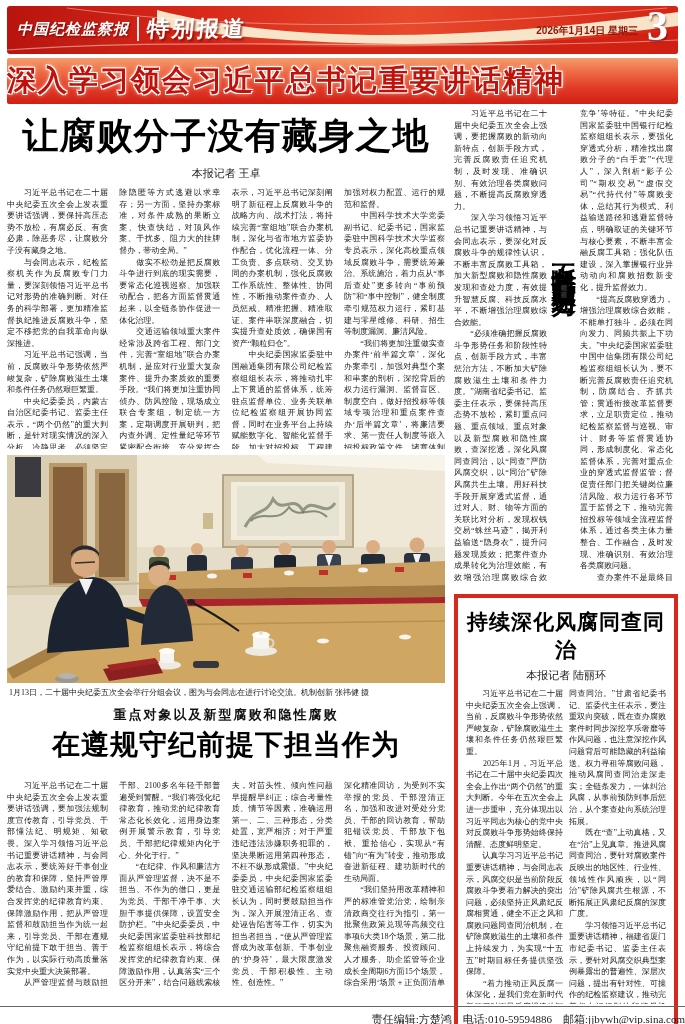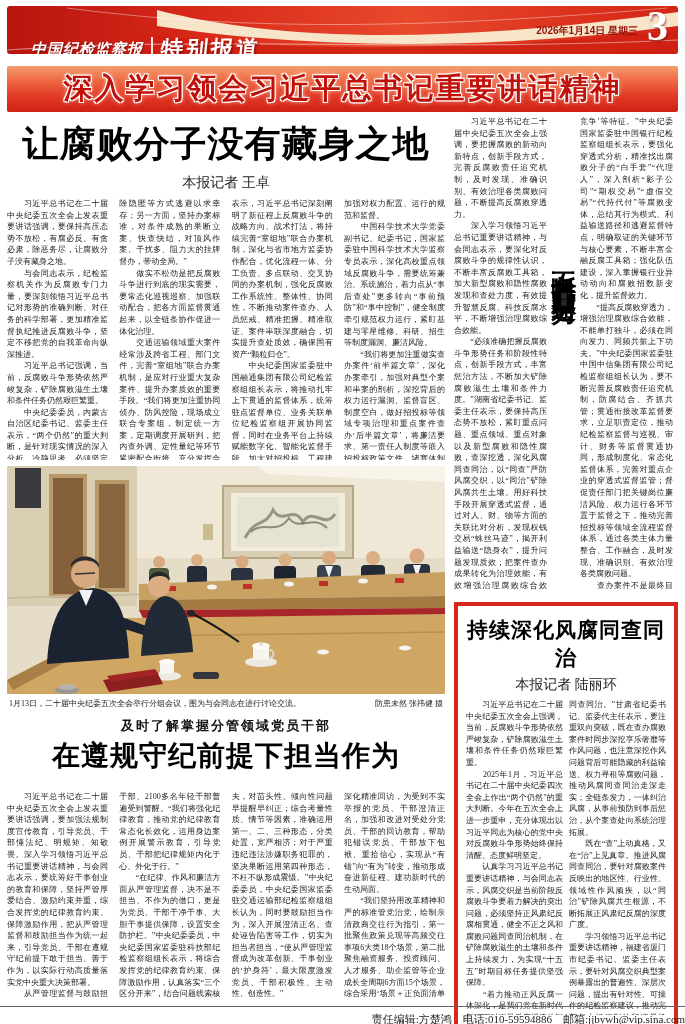--- a/index.html
+++ b/index.html
@@ -4,60 +4,60 @@
 <style>
   html,body{margin:0;padding:0;}
   body{width:685px;height:1024px;background:#fff;overflow:hidden;
        font-family:"Liberation Serif",serif;color:#111;}
   .page{position:relative;width:685px;height:1024px;background:#fff;}
 
   
   .masthead{position:relative;height:48px;margin:6px 7px 0;border-radius:3px;overflow:hidden;
             background:linear-gradient(90deg,#b8150e 0%,#d92a1a 30%,#e84a2c 60%,#d42415 100%);}
   .masthead svg{position:absolute;left:0;top:0;}
-  .mast-left{position:absolute;left:24px;top:8px;display:flex;align-items:center;gap:8px;z-index:2;margin-top:20px;}
+  .mast-left{position:absolute;left:10px;top:8px;display:flex;align-items:center;gap:8px;z-index:2;}
   .logo{color:#fff;font-size:15px;font-weight:bold;font-style:italic;letter-spacing:1px;
         text-shadow:1px 1px 2px rgba(90,0,0,.7);}
   .mast-bar{width:2px;height:24px;background:#fff;opacity:.9;}
   .section-name{color:#fff;font-size:22px;font-weight:bold;letter-spacing:3px;transform:skewX(-6deg);
         font-family:"Liberation Sans",sans-serif;text-shadow:2px 2px 2px rgba(120,10,0,.7);}
   .mast-date{position:absolute;right:40px;top:18px;font-size:10px;font-weight:bold;color:#8f1309;z-index:2;
         font-family:"Liberation Sans",sans-serif;}
   .page-number{position:absolute;right:10px;top:-4px;font-size:42px;font-weight:bold;color:#fff;z-index:2;
         text-shadow:1px 2px 2px rgba(100,0,0,.5);}
 
   
-  .banner{margin:12px 7px 0;height:46px;display:flex;align-items:center;justify-content:center;
+  .banner{margin:4px 7px 0;height:46px;display:flex;align-items:center;
           background:linear-gradient(180deg,#f49d6e 0%,#ef6b44 30%,#e23a26 65%,#cf2014 100%);
           border-radius:2px;}
   .banner span{font-size:29px;font-weight:bold;letter-spacing:2px;color:#c0110a;
      text-shadow:-1px -1px 0 #fff,1px -1px 0 #fff,-1px 1px 0 #fff,1px 1px 0 #fff,0 0 5px #ffe9d5;}
 
   
   .content{display:flex;gap:9px;padding:4px 7px 0;}
   .left-region{width:438px;}
   .right-region{width:225px;}
 
   h1{font-family:"Liberation Sans",sans-serif;font-size:36px;font-weight:bold;margin:4px 0 0;
      text-align:center;letter-spacing:1px;color:#000;}
   h2{font-family:"Liberation Sans",sans-serif;font-size:28px;font-weight:bold;margin:2px 0 16px;
      text-align:center;letter-spacing:1px;color:#000;}
-  .byline{font-size:14px;text-align:center;margin:5px 0 6px;color:#222;}
+  .byline{font-size:11px;text-align:center;margin:5px 0 6px;color:#222;}
   .kicker{font-size:13px;font-weight:bold;text-align:center;margin-top:8px;letter-spacing:2px;
      font-family:"Liberation Sans",sans-serif;}
 
   .cols{display:flex;justify-content:space-between;}
   .col{width:101px;overflow:hidden;font-size:8px;line-height:1.45;text-align:justify;
        white-space:pre-line;color:#1a1a1a;}
   .cols-top .col{height:262px;}
   .cols-bottom .col{height:208px;}
 
   
   .photo{margin-top:6px;line-height:0;}
-  .caption-row{display:flex;justify-content:space-between;font-size:8px;margin:4px 2px 2px;color:#222;}
+  .caption-row{display:flex;justify-content:flex-start;font-size:8px;margin:4px 2px 2px;color:#222;}
 
   
   .right-top{display:flex;height:474px;justify-content:flex-start;}
   .rcol{width:93px;height:474px;overflow:hidden;font-size:8px;line-height:1.45;text-align:justify;
         white-space:pre-line;color:#1a1a1a;}
   .vstrip{width:33px;display:flex;flex-direction:column;align-items:center;}
   .vtitle{writing-mode:vertical-rl;text-orientation:upright;font-size:25px;font-weight:bold;
           line-height:1.1;letter-spacing:3px;margin-top:136px;color:#000;
           font-family:"Liberation Sans",sans-serif;}
   .vbyline{writing-mode:vertical-rl;text-orientation:upright;font-size:6.5px;margin-top:5px;color:#333;}
@@ -204,24 +204,24 @@
           <polygon points="100,210 148,203 152,208 104,216" fill="#a32424"></polygon>
           <rect x="186" y="206" width="26" height="7" rx="3" fill="#35373d"></rect>
           <ellipse cx="316" cy="186" rx="6" ry="2.5" fill="#f6f4ee"></ellipse>
           <ellipse cx="398" cy="182" rx="6" ry="2.5" fill="#f6f4ee"></ellipse>
           <ellipse cx="60" cy="224" rx="12" ry="4" fill="#9a9890"></ellipse>
           <ellipse cx="60" cy="221" rx="9" ry="3" fill="#b5b3aa"></ellipse>
         </svg>
       </div>
       <div class="caption-row">
         <span>1月13日，二十届中央纪委五次全会举行分组会议，图为与会同志在进行讨论交流。</span>
-        <span>防患未然 张祎健 摄</span>
-      </div>
-
-      <div class="kicker">及时了解掌握分管领域党员干部</div>
+        <span>机制创新 张祎健 摄</span>
+      </div>
+
+      <div class="kicker">重点对象以及新型腐败和隐性腐败</div>
       <h2>在遵规守纪前提下担当作为</h2>
       <div class="cols cols-bottom">
         <div class="col">　　习近平总书记在二十届中央纪委五次全会上发表重要讲话强调，要加强法规制度宣传教育，引导党员、干部懂法纪、明规矩、知敬畏。深入学习领悟习近平总书记重要讲话精神，与会同志表示，要统筹好干事创业的教育和保障，坚持严管厚爱结合、激励约束并重，综合发挥党的纪律教育约束、保障激励作用，把从严管理监督和鼓励担当作为统一起来，引导党员、干部在遵规守纪前提下敢于担当、善于作为，以实际行动高质量落实党中央重大决策部署。
 　　从严管理监督与鼓励担当作为是内在统一的。“从严管理监督是为了防微杜渐、防患未然，防止‘小问题’演变为‘大问题’，是对党员干部最大的保护和爱护。”中央纪委委员，安徽省纪委书记、监委主任表示，2025年，安徽省纪委监委分层分类开展针对性警示教育，让全省3万多名领导…</div>
         <div class="col">干部、2100多名年轻干部普遍受到警醒。“我们将强化纪律教育，推动党的纪律教育常态化长效化，运用身边案例开展警示教育，引导党员、干部把纪律规矩内化于心、外化于行。”
 　　“在纪律、作风和廉洁方面从严管理监督，决不是不担当、不作为的借口，更是为党员、干部干净干事、大胆干事提供保障，设置安全防护栏。”中央纪委委员，中央纪委国家监委驻科技部纪检监察组组长表示，将综合发挥党的纪律教育约束、保障激励作用，认真落实“三个区分开来”，结合问题线索核查处置和办案情况，及时为受到诬告错告的干部澄清正名。
 　　纪律是管党治党的戒尺。“四种形态”是政策和策略，“四种形态”的政策内涵就是“惩前毖后、治病救人”，在严管厚爱中激励担当作为。
 　　“要准确运用‘四种形态’，将侧重在用好第一种形态上下更大功…</div>
         <div class="col">夫，对苗头性、倾向性问题早提醒早纠正；综合考量性质、情节等因素，准确运用第一、二、三种形态，分类处置，宽严相济；对于严重违纪违法涉嫌职务犯罪的，坚决果断运用第四种形态，不枉不纵形成震慑。”中央纪委委员，中央纪委国家监委驻交通运输部纪检监察组组长认为，同时要鼓励担当作为，深入开展澄清正名、查处诬告陷害等工作，切实为担当者担当，“使从严管理监督成为改革创新、干事创业的‘护身符’，最大限度激发党员、干部积极性、主动性、创造性。”
 　　“要坚持严的基调和实的要求相统一，准确把握从严管理监督与鼓励担当作为内在统一，以案为鉴，树立鲜明用人导向，明方向、立规矩、正风气、强免疫，营造积极健康、干事创业的政治生态和良好环境。”吉林省长春市纪委书记、监委主任表示，将坚持…</div>

